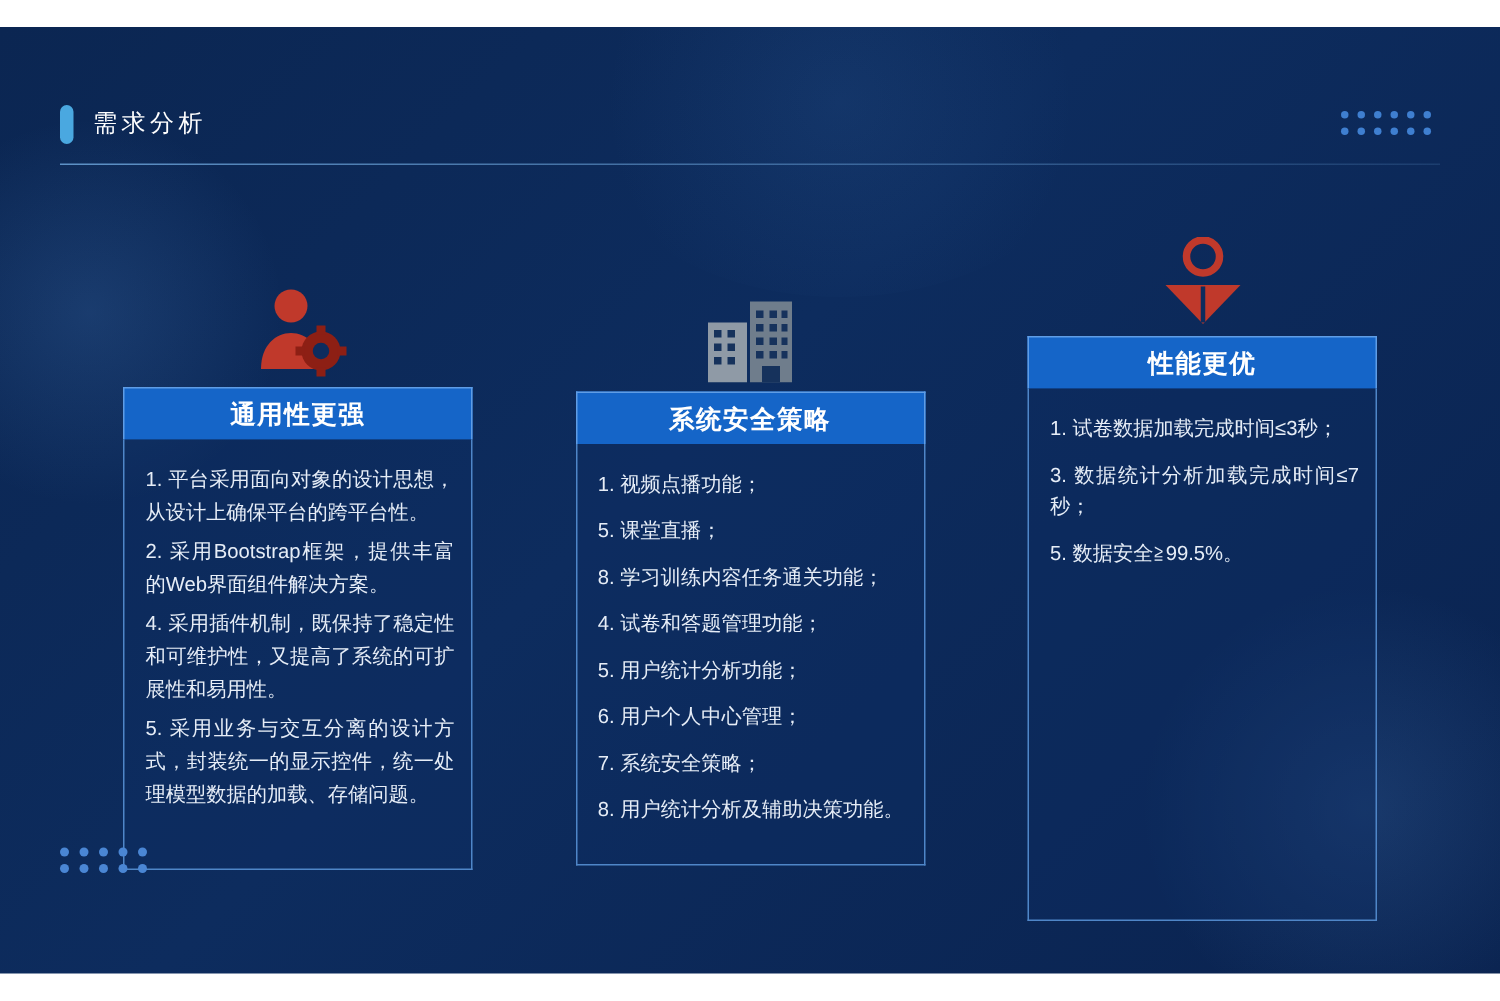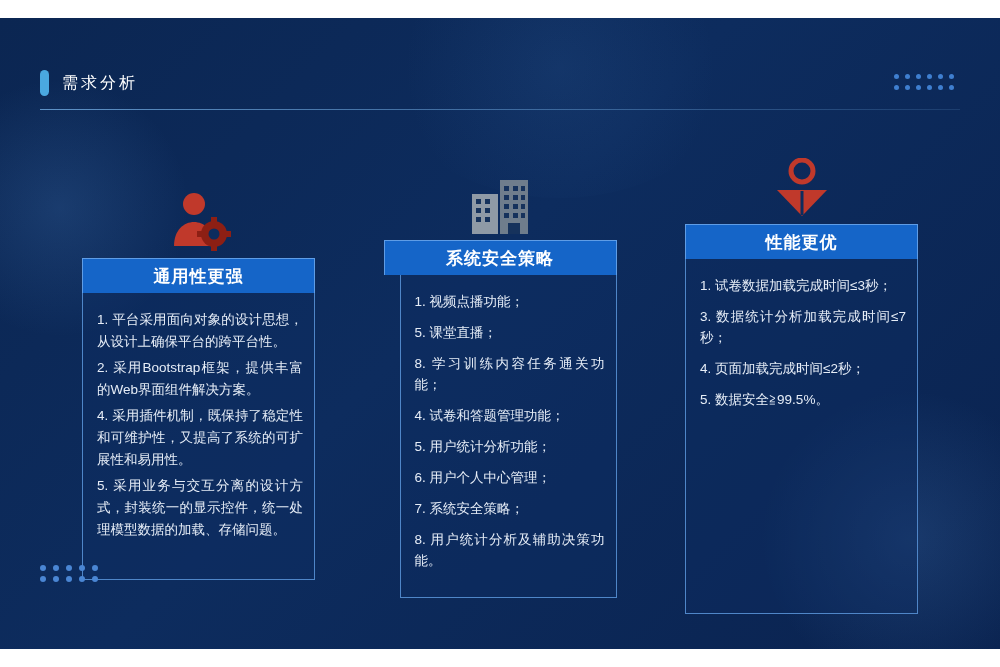--- a/index.html
+++ b/index.html
@@ -152,21 +152,21 @@
     font-size: 13.5px;
     line-height: 22px;
     text-align: justify;
   }
   .col.b .card-body p,
   .col.c .card-body p {
     margin-bottom: 10px;
     line-height: 21px;
   }
   .col.a .card-body { height: 287px; }
-  .col.b .card-body { height: 323px; margin-left: 16px; }
+  .col.b .card-body { height: 281px; }
   .col.c .card-body { height: 355px; }
 
   
   .icon-svg { display: block; }
 </style>
 </head>
 <body>
 
 <div class="slide">
   <div class="canvas">
@@ -266,21 +266,20 @@
           <svg class="icon-svg" width="66" height="60" viewBox="0 0 66 60" aria-hidden="true">
             <circle cx="33" cy="13" r="11" fill="none" stroke="#c0392b" stroke-width="5"></circle>
             <path d="M8 32 L58 32 L33 58 Z" fill="#c0392b"></path>
             <path d="M33 33 L33 57" stroke="#0d2c5e" stroke-width="3"></path>
           </svg>
         </div>
         <div class="card-head">性能更优</div>
         <div class="card-body">
           <p>1. 试卷数据加载完成时间≤3秒；</p>
           <p>3. 数据统计分析加载完成时间≤7秒；</p>
-          <p>4. 页面加载完成时间≤2秒；</p>
           <p>5. 数据安全≧99.5%。</p>
         </div>
       </div>
 
     </div>
 
     <div class="dot-grid corner-dots">
       <i></i>
         <i></i>
         <i></i>

